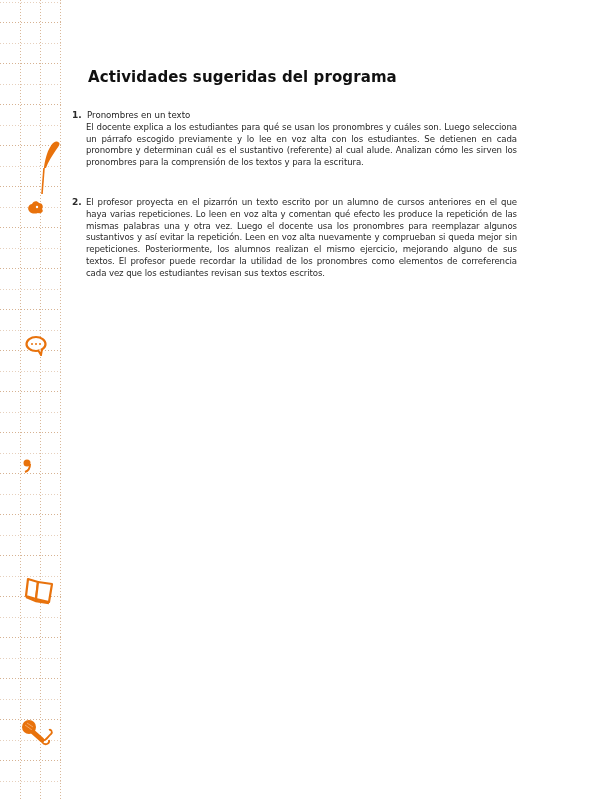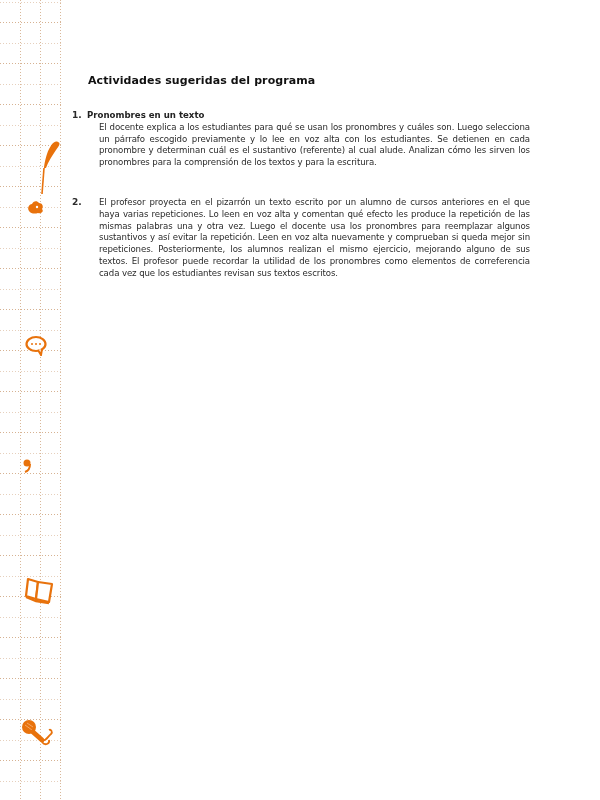--- a/index.html
+++ b/index.html
@@ -26,28 +26,28 @@
     .hlines2 {
       position: absolute; left: 0; top: 0; width: 62px; height: 800px;
       background-image: repeating-linear-gradient(to right, #d6b292 0 1px, transparent 1px 3px);
       -webkit-mask-image: repeating-linear-gradient(to bottom, transparent 0 2px, #000 2px 3px, transparent 3px 41px);
       mask-image: repeating-linear-gradient(to bottom, transparent 0 2px, #000 2px 3px, transparent 3px 41px);
       opacity: 0.6;
     }
     .icon { position: absolute; }
     .content { position: absolute; left: 72px; top: 0; width: 448px; }
     .heading {
-      position: absolute; left: 16px; top: 74px; font-size: 11px; font-weight: bold; color: #111;
+      position: absolute; left: 16px; top: 68px; font-size: 15px; font-weight: bold; color: #111;
       letter-spacing: 0.1px;
       text-align: right;
     }
     .item { position: absolute; left: 0; width: 448px; font-size: 9px; line-height: 11.8px; color: #2a2a2a; }
     .item .num { position: absolute; left: 0; top: 0; font-weight: bold; font-size: 9px; }
-    .item .title { margin-left: 15px; font-weight: bold; font-size: 8.6px; color: #222; }
-    .item .body { margin-left: 27px; text-align: justify; width: 431px; font-size: 8.6px; letter-spacing: -0.1px; }
+    .item .title { margin-left: 15px; font-weight: normal; font-size: 8.6px; color: #222; }
+    .item .body { margin-left: 14px; text-align: justify; width: 431px; font-size: 8.6px; letter-spacing: -0.1px; }
   </style>
 </head>
 <body>
 
 <div class="margin-strip"></div>
 <div class="hlines"></div>
 <div class="hlines2"></div>
 
 <svg class="icon" style="left:34px;top:138px" width="28" height="58" viewBox="0 0 28 58">
   <path d="M24 4 C20 2 16 8 13 16 C11 22 10 28 10 30 L12 30 C14 24 18 18 22 12 C25 8 27 5 24 4 Z" fill="#e8720c"></path>

